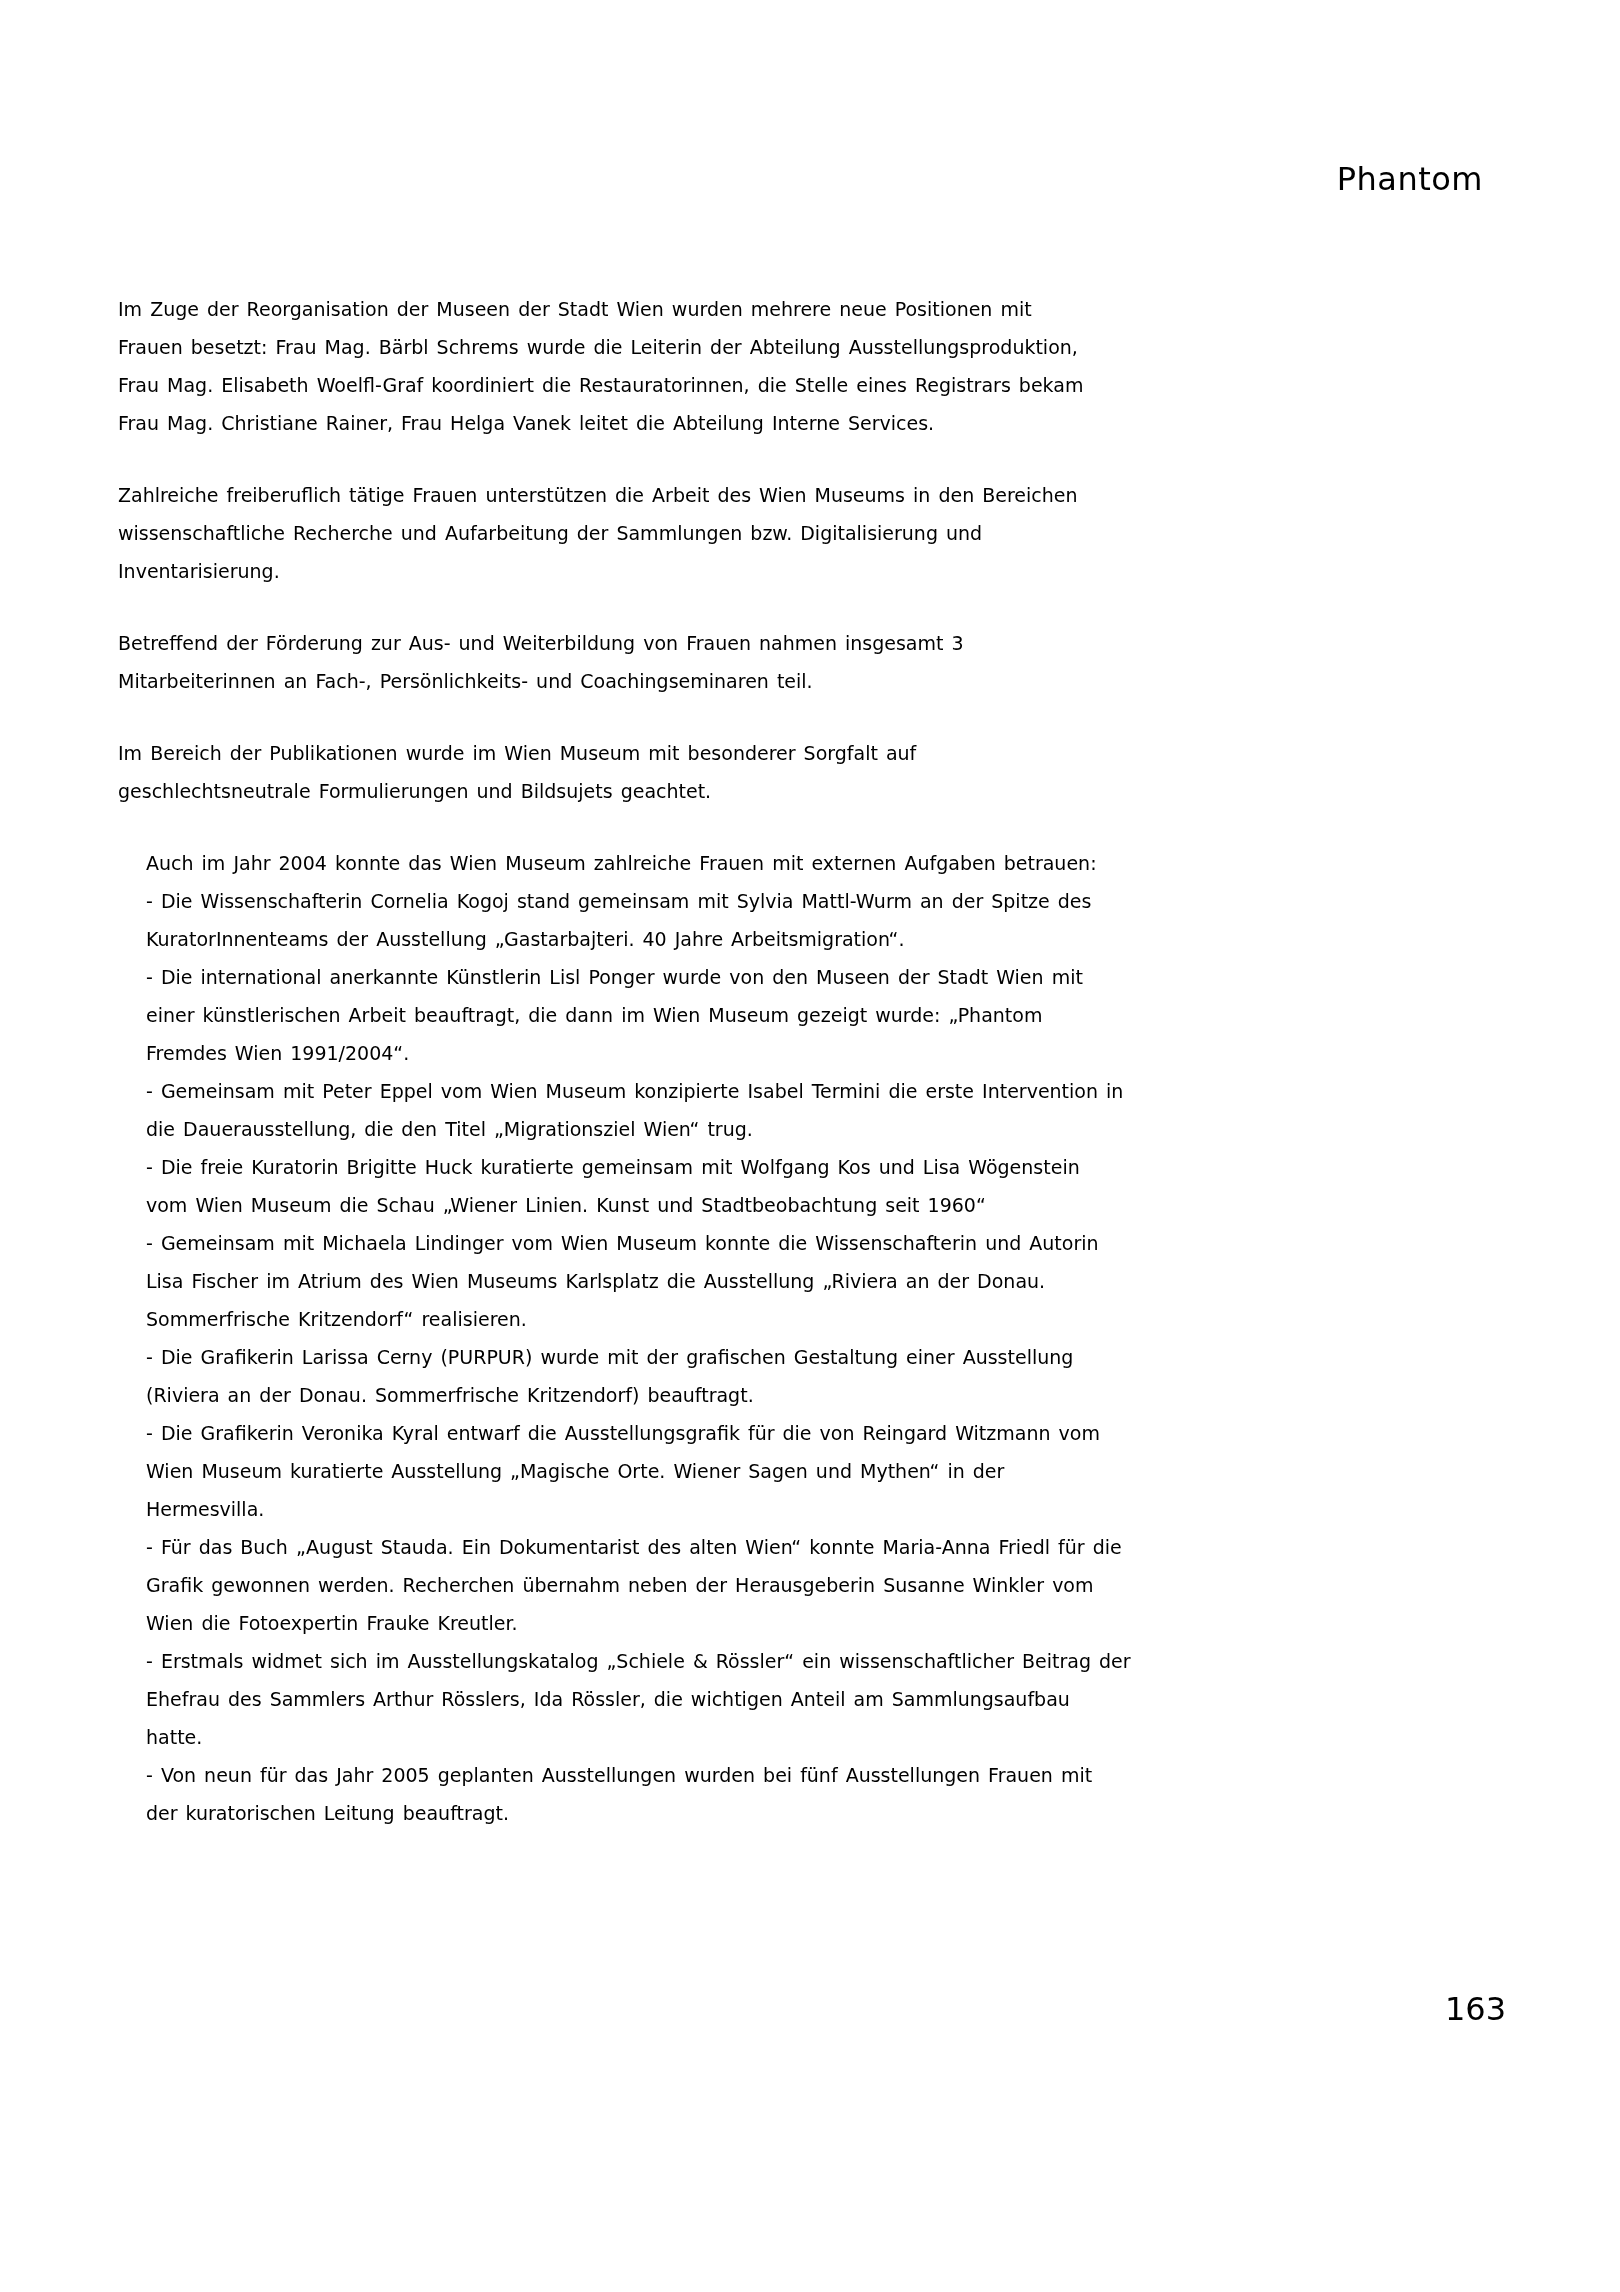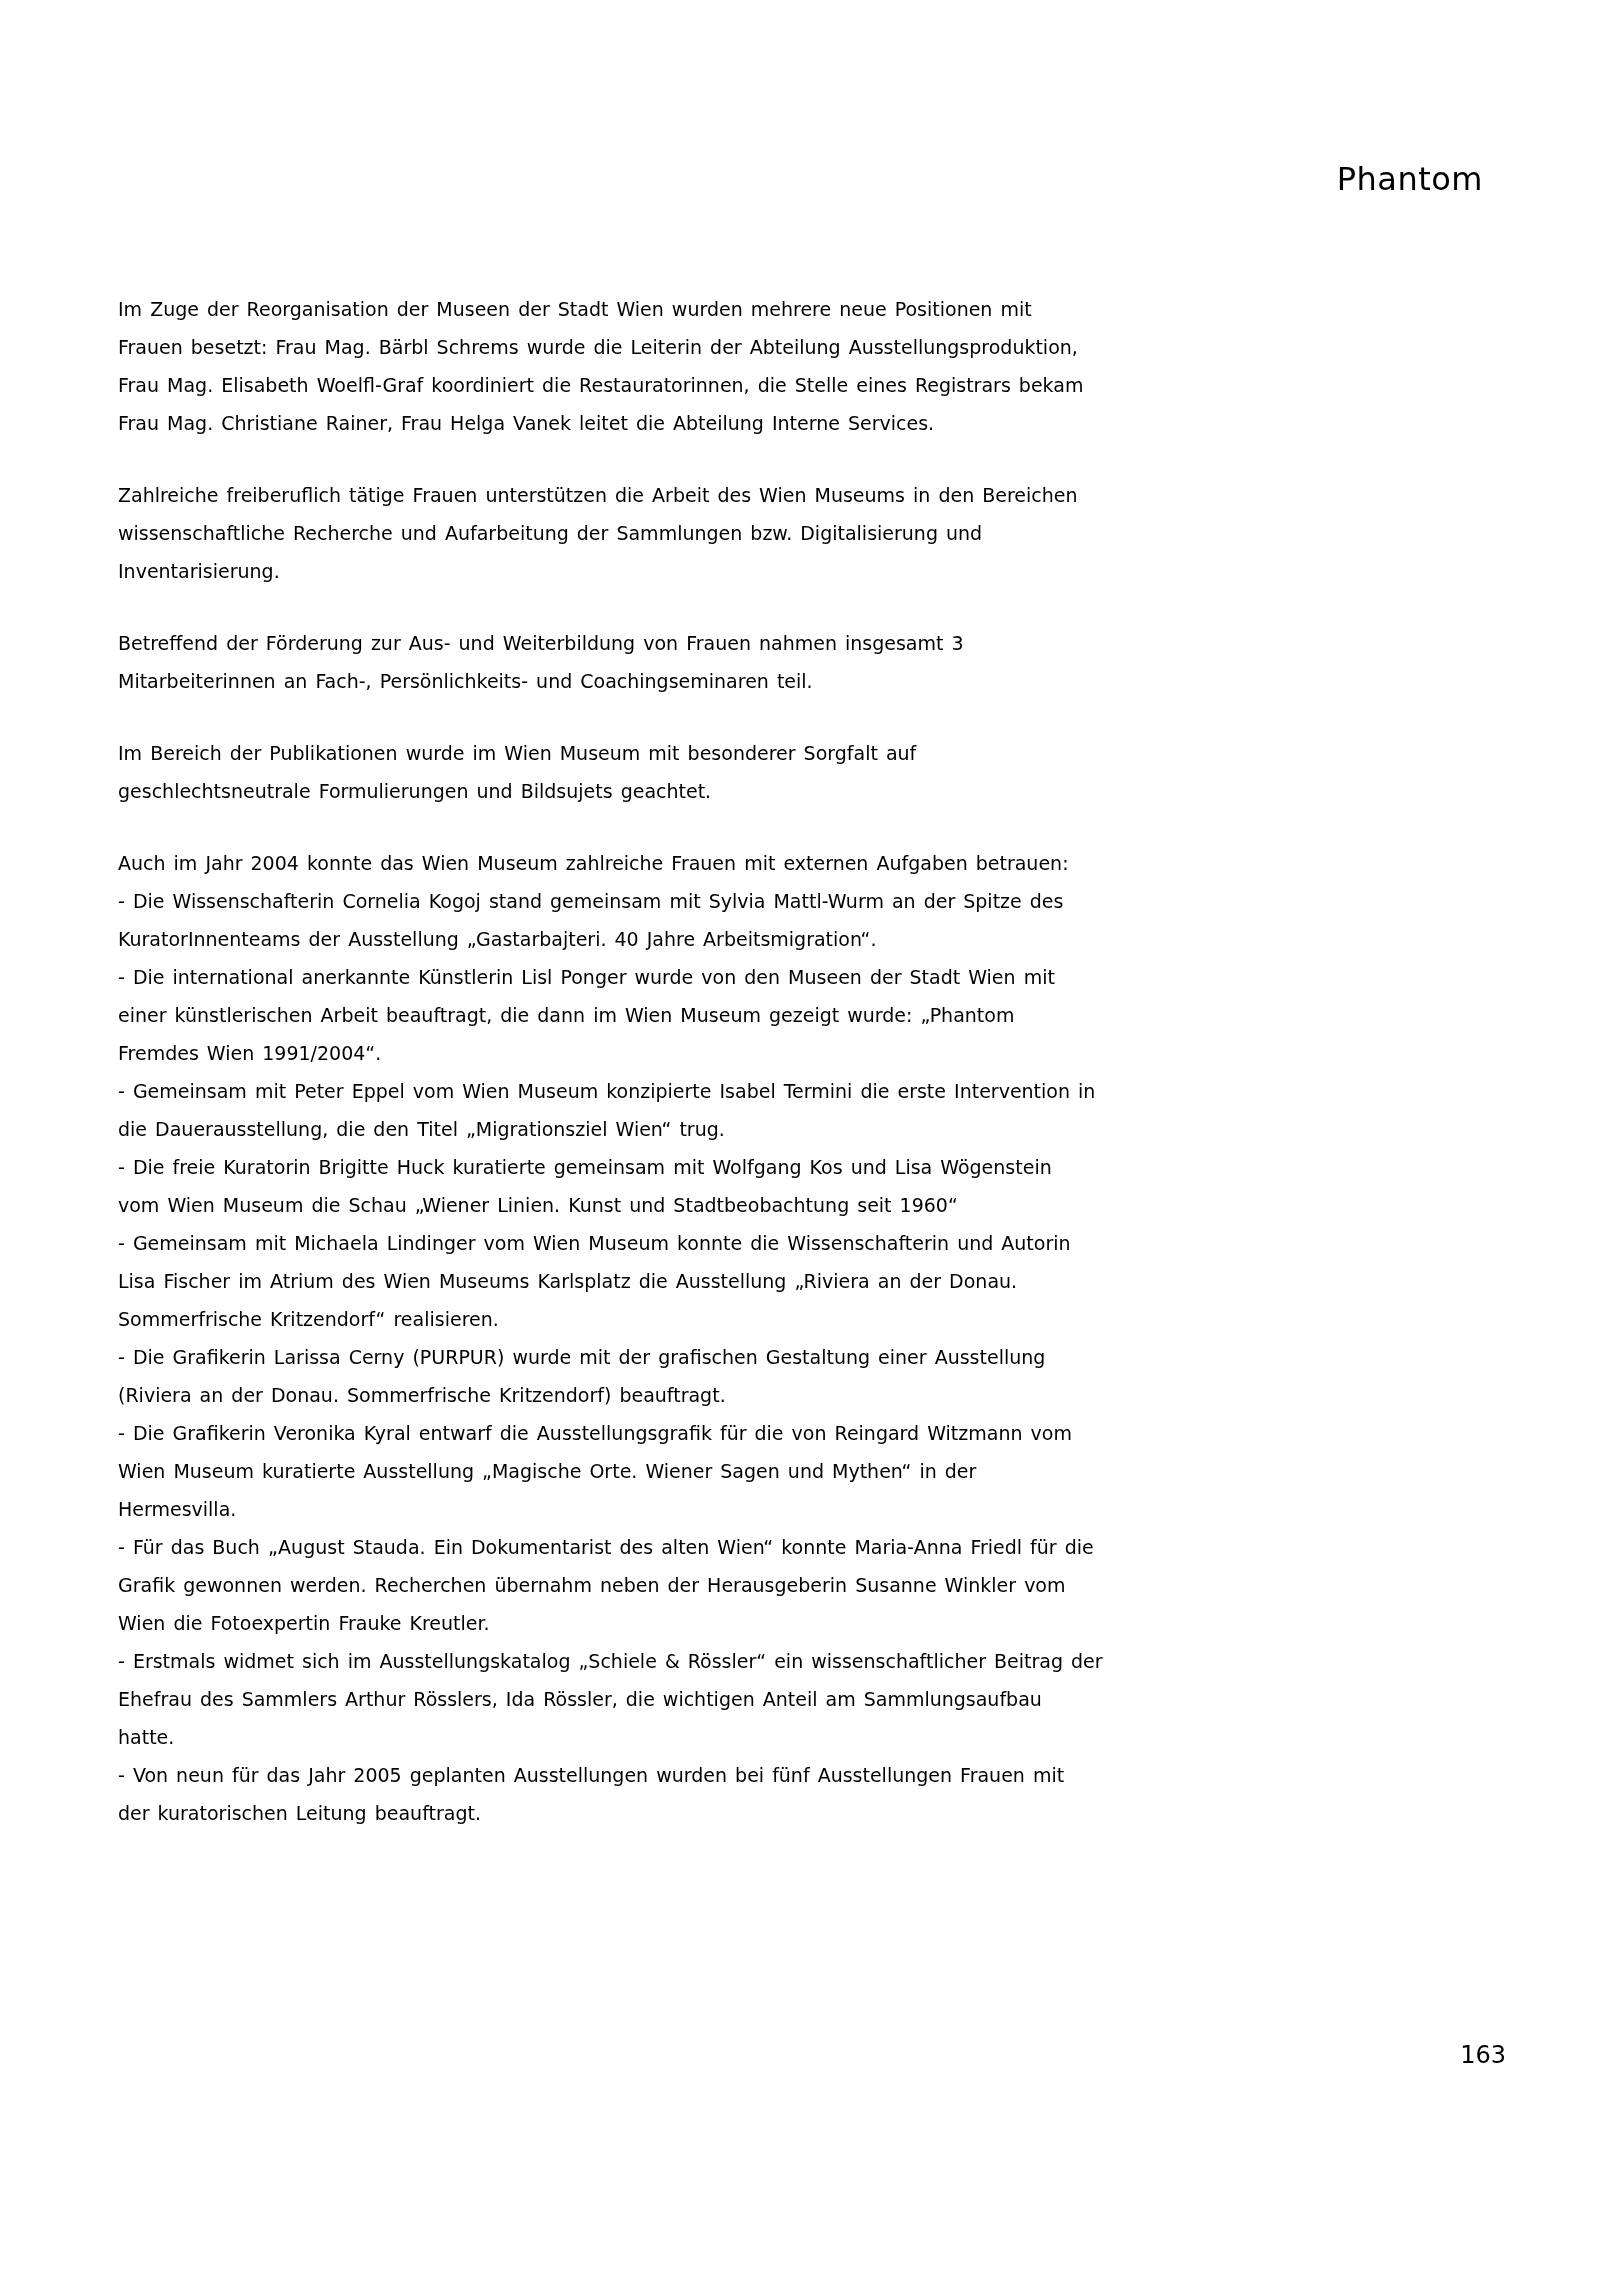--- a/index.html
+++ b/index.html
@@ -31,29 +31,29 @@
     font-size: 19px;
     line-height: 38px;
     word-spacing: 2px;
   }
   .content p {
     margin: 0 0 34px 0;
     white-space: pre-line;
   }
   .content p:last-child {
     margin-bottom: 0;
+    margin-left: 28px;
   }
   .page-number {
     position: absolute;
     top: 1990px;
     right: 114px;
-    font-size: 24px;
+    font-size: 32px;
     line-height: 39px;
     white-space: nowrap;
-    margin-top: 46px;
   }
 </style>
 </head>
 <body>
 
 <header class="page-title">Phantom</header>
 
 <main class="content">
   <p>Im Zuge der Reorganisation der Museen der Stadt Wien wurden mehrere neue Positionen mit
 Frauen besetzt: Frau Mag. Bärbl Schrems wurde die Leiterin der Abteilung Ausstellungsproduktion,

